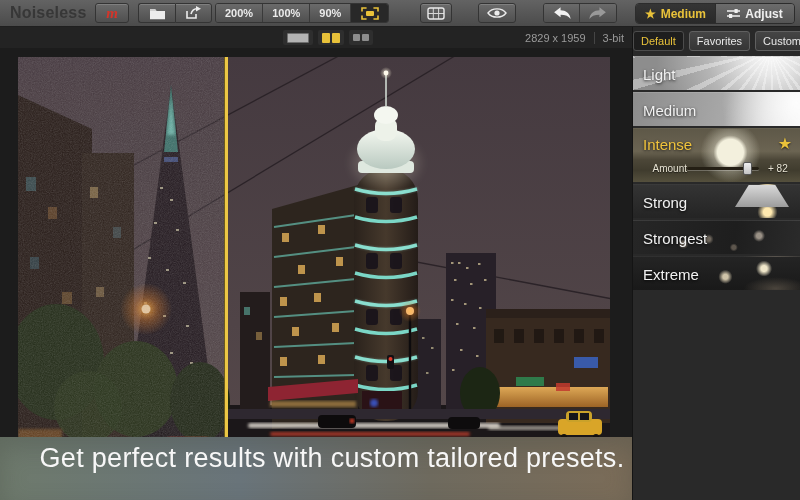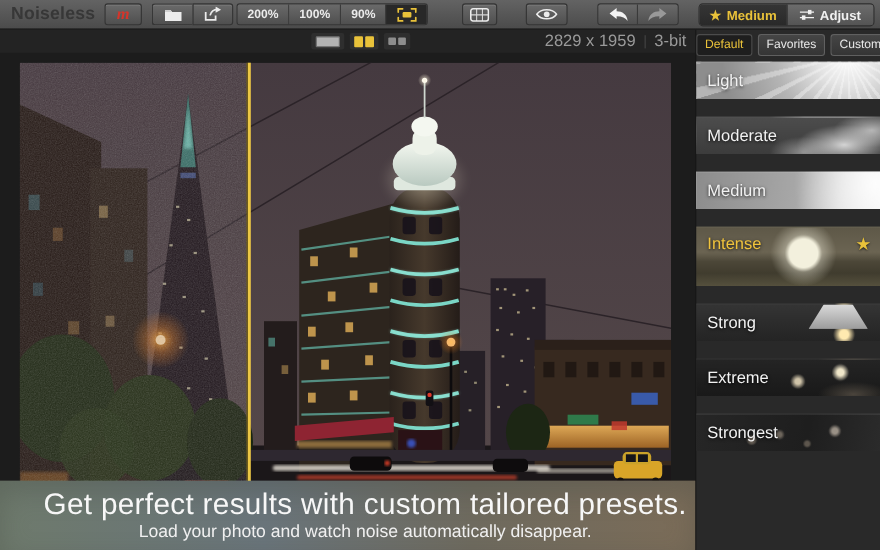--- a/index.html
+++ b/index.html
@@ -51,21 +51,21 @@
   
   .viewbar { position:absolute; left:0; top:27px; width:632px; height:21px; background:#232323;
     z-index:25; }
   .vm-group { position:absolute; left:283px; top:3px; display:flex; gap:5px; }
   .vm-btn { height:15px; border-radius:2px; background:#2e2e2e; display:flex; align-items:center;
     justify-content:center; gap:2px; padding:0 4px; cursor:pointer; }
   .vm-single-rect { width:22px; height:10px; background:#b3b3b3; border:1px solid #6e6e6e; border-radius:1px; }
   .vm-split-rect { width:8px; height:10px; background:#e9c23a; border-radius:1px; }
   .vm-cmp-rect { width:7px; height:7px; background:#8d8d8d; border-radius:1px; }
   .img-info { position:absolute; right:8px; top:0; height:21px; display:flex; align-items:center;
-    gap:8px; font-size:15px; color:#9a9a9a; }
+    gap:8px; font-size:11px; color:#9a9a9a; }
   .img-info .vdiv { width:1px; height:12px; background:#454545; }
 
   
   .canvas { position:absolute; left:0; top:48px; width:632px; height:452px; background:#1c1c1c; }
   .photo { position:absolute; left:18px; top:9px; width:592px; height:443px; display:block; }
   .split-handle { position:absolute; left:224px; top:9px; width:4px; height:443px;
     background:linear-gradient(90deg,#6b5a1f 0 1px, #ecc745 1px); cursor:ew-resize; z-index:5; }
   .caption { position:absolute; left:0; bottom:0; width:632px; height:63px; z-index:10;
     background:linear-gradient(90deg,#6e7a6c 0%,#69747a 38%,#6e6a5e 68%,#7b6c58 100%);
     box-shadow:inset 0 10px 24px rgba(70,75,70,.35); text-align:center;padding-left:32px; }
@@ -76,21 +76,21 @@
   
   .sidebar { position:absolute; left:632px; top:27px; width:168px; height:473px; background:#292929;
     border-left:1px solid #141414; }
   .preset-tabs { position:absolute; left:0; top:4px; width:168px; height:22px; display:flex;
     justify-content:flex-start; gap:5px; }
   .stab { height:20px; padding:0 7px; font-size:11px; border-radius:3px; display:flex;
     align-items:center; cursor:pointer; background:linear-gradient(#454545,#353535);
     border:1px solid #606060; color:#e8e8e8; }
   .stab.active { background:#1e1e1e; border-color:#4c4c4c; color:#e9c23a; }
   .preset-list { position:absolute; left:0; top:29px; width:168px; }
-  .prow { position:relative; width:168px; height:34px; margin-bottom:16px; cursor:pointer;
+  .prow { position:relative; width:168px; height:34px; margin-bottom:2px; cursor:pointer;
     border-top:1px solid rgba(255,255,255,.10); overflow:hidden; }
   .prow .plabel { position:absolute; left:10px; top:50%; transform:translateY(-50%);
     font-size:15px; color:#f2f2f2; text-shadow:0 1px 3px rgba(0,0,0,.85); }
   .prow.expanded { height:54px;text-align:right; }
   .prow.expanded .plabel { top:15px; color:#f0c33c; }
   .fav-star { position:absolute; right:9px; top:5px; font-size:16px; color:#e9c23a;
     text-shadow:0 1px 2px rgba(0,0,0,.7); cursor:pointer; }
   .amount-row { position:absolute; left:10px; right:8px; bottom:7px; height:14px;
     display:flex; align-items:center; }
   .amount-label { font-size:10px; color:#e6e2d2; text-shadow:0 1px 1px rgba(0,0,0,.6); width:44px; }
@@ -480,49 +480,52 @@
         <rect x="562" y="356" width="9" height="7" fill="#15151a"></rect>
         <circle cx="546" cy="380" r="3" fill="#14110f"></circle>
           <circle cx="578" cy="380" r="3" fill="#14110f"></circle>
       </g>
     </svg>
 
     <div class="split-handle"></div>
 
     <div class="caption">
       <h1>Get perfect results with custom tailored presets.</h1>
-      <p>Load your photo and watch noise automatically disappear.</p>
     </div>
   </main>
 
   <aside class="sidebar">
     <div class="preset-tabs">
       <div class="stab active">Default</div>
       <div class="stab">Favorites</div>
       <div class="stab">Custom</div>
     </div>
 
     <div class="preset-list">
       <div class="prow thumb-light">
         <span class="plabel">Light</span>
       </div>
-      <div class="prow thumb-moderate">
-        <span class="plabel">Moderate</span>
-      </div>
       <div class="prow thumb-medium">
         <span class="plabel">Medium</span>
       </div>
       <div class="prow expanded thumb-intense">
         <span class="plabel">Intense</span>
         <span class="fav-star">★</span>
+        <div class="amount-row">
+          <span class="amount-label">Amount</span>
+          <div class="amount-track">
+            <div class="amount-handle"></div>
+          </div>
+          <span class="amount-value">+ 82</span>
+        </div>
       </div>
       <div class="prow thumb-strong">
         <span class="plabel">Strong</span>
       </div>
+      <div class="prow thumb-strongest">
+        <span class="plabel">Strongest</span>
+      </div>
       <div class="prow thumb-extreme">
         <span class="plabel">Extreme</span>
       </div>
-      <div class="prow thumb-strongest">
-        <span class="plabel">Strongest</span>
-      </div>
     </div>
   </aside>
 </div>
 
 </body></html>

